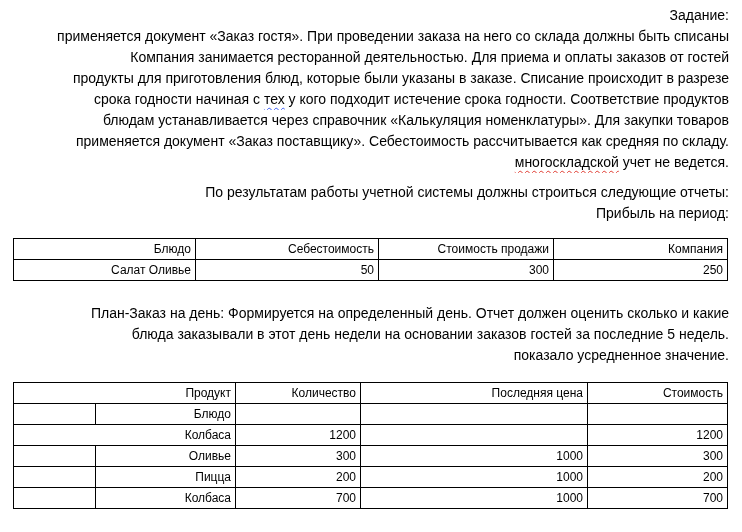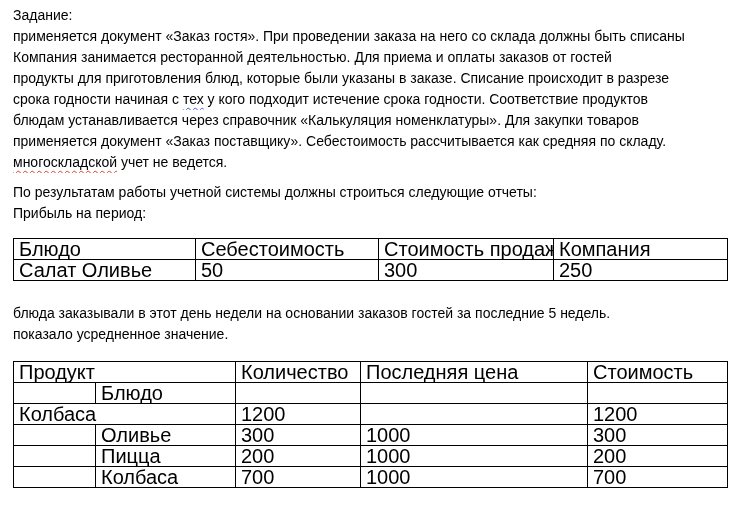--- a/index.html
+++ b/index.html
@@ -14,20 +14,21 @@
   }
   .page {
     box-sizing: border-box;
     width: 742px;
     height: 532px;
     padding: 5px 13px 0 13px;
     font-family: "Liberation Sans", "DejaVu Sans", sans-serif;
     font-size: 14px;
     line-height: 21px;
     color: #000000;
+    text-align: right;
   }
   .para { margin: 0; }
   .line {
     height: 21px;
     white-space: pre;
     overflow: hidden;
   }
   .sq-red {
     text-decoration-line: underline;
     text-decoration-style: wavy;
@@ -50,21 +51,21 @@
     table-layout: fixed;
     width: 714px;
   }
   .table-profit { margin-top: 14px; }
   .table-plan { margin-top: 16px; }
   table.doc-table td {
     border: 1px solid #000000;
     padding: 0 4px 0 5px;
     height: 20px;
     line-height: 20px;
-    font-size: 20px;
+    font-size: 12px;
     white-space: pre;
     overflow: hidden;
     vertical-align: middle;
   }
 </style>
 </head>
 <body>
 
 <div class="page">
 
@@ -101,20 +102,21 @@
       <tr>
         <td>Салат Оливье</td>
         <td>50</td>
         <td>300</td>
         <td>250</td>
       </tr>
     </tbody>
   </table>
 
   <div class="para para-plan">
+    <div class="line"> План-Заказ на день: Формируется на определенный день. Отчет должен оценить сколько и какие</div>
     <div class="line">блюда заказывали в этот день недели на основании заказов гостей за последние 5 недель.</div>
     <div class="line">показало усредненное значение.</div>
   </div>
 
   <table class="doc-table table-plan">
     <colgroup>
       <col style="width:82px">
       <col style="width:140px">
       <col style="width:125px">
       <col style="width:227px">

